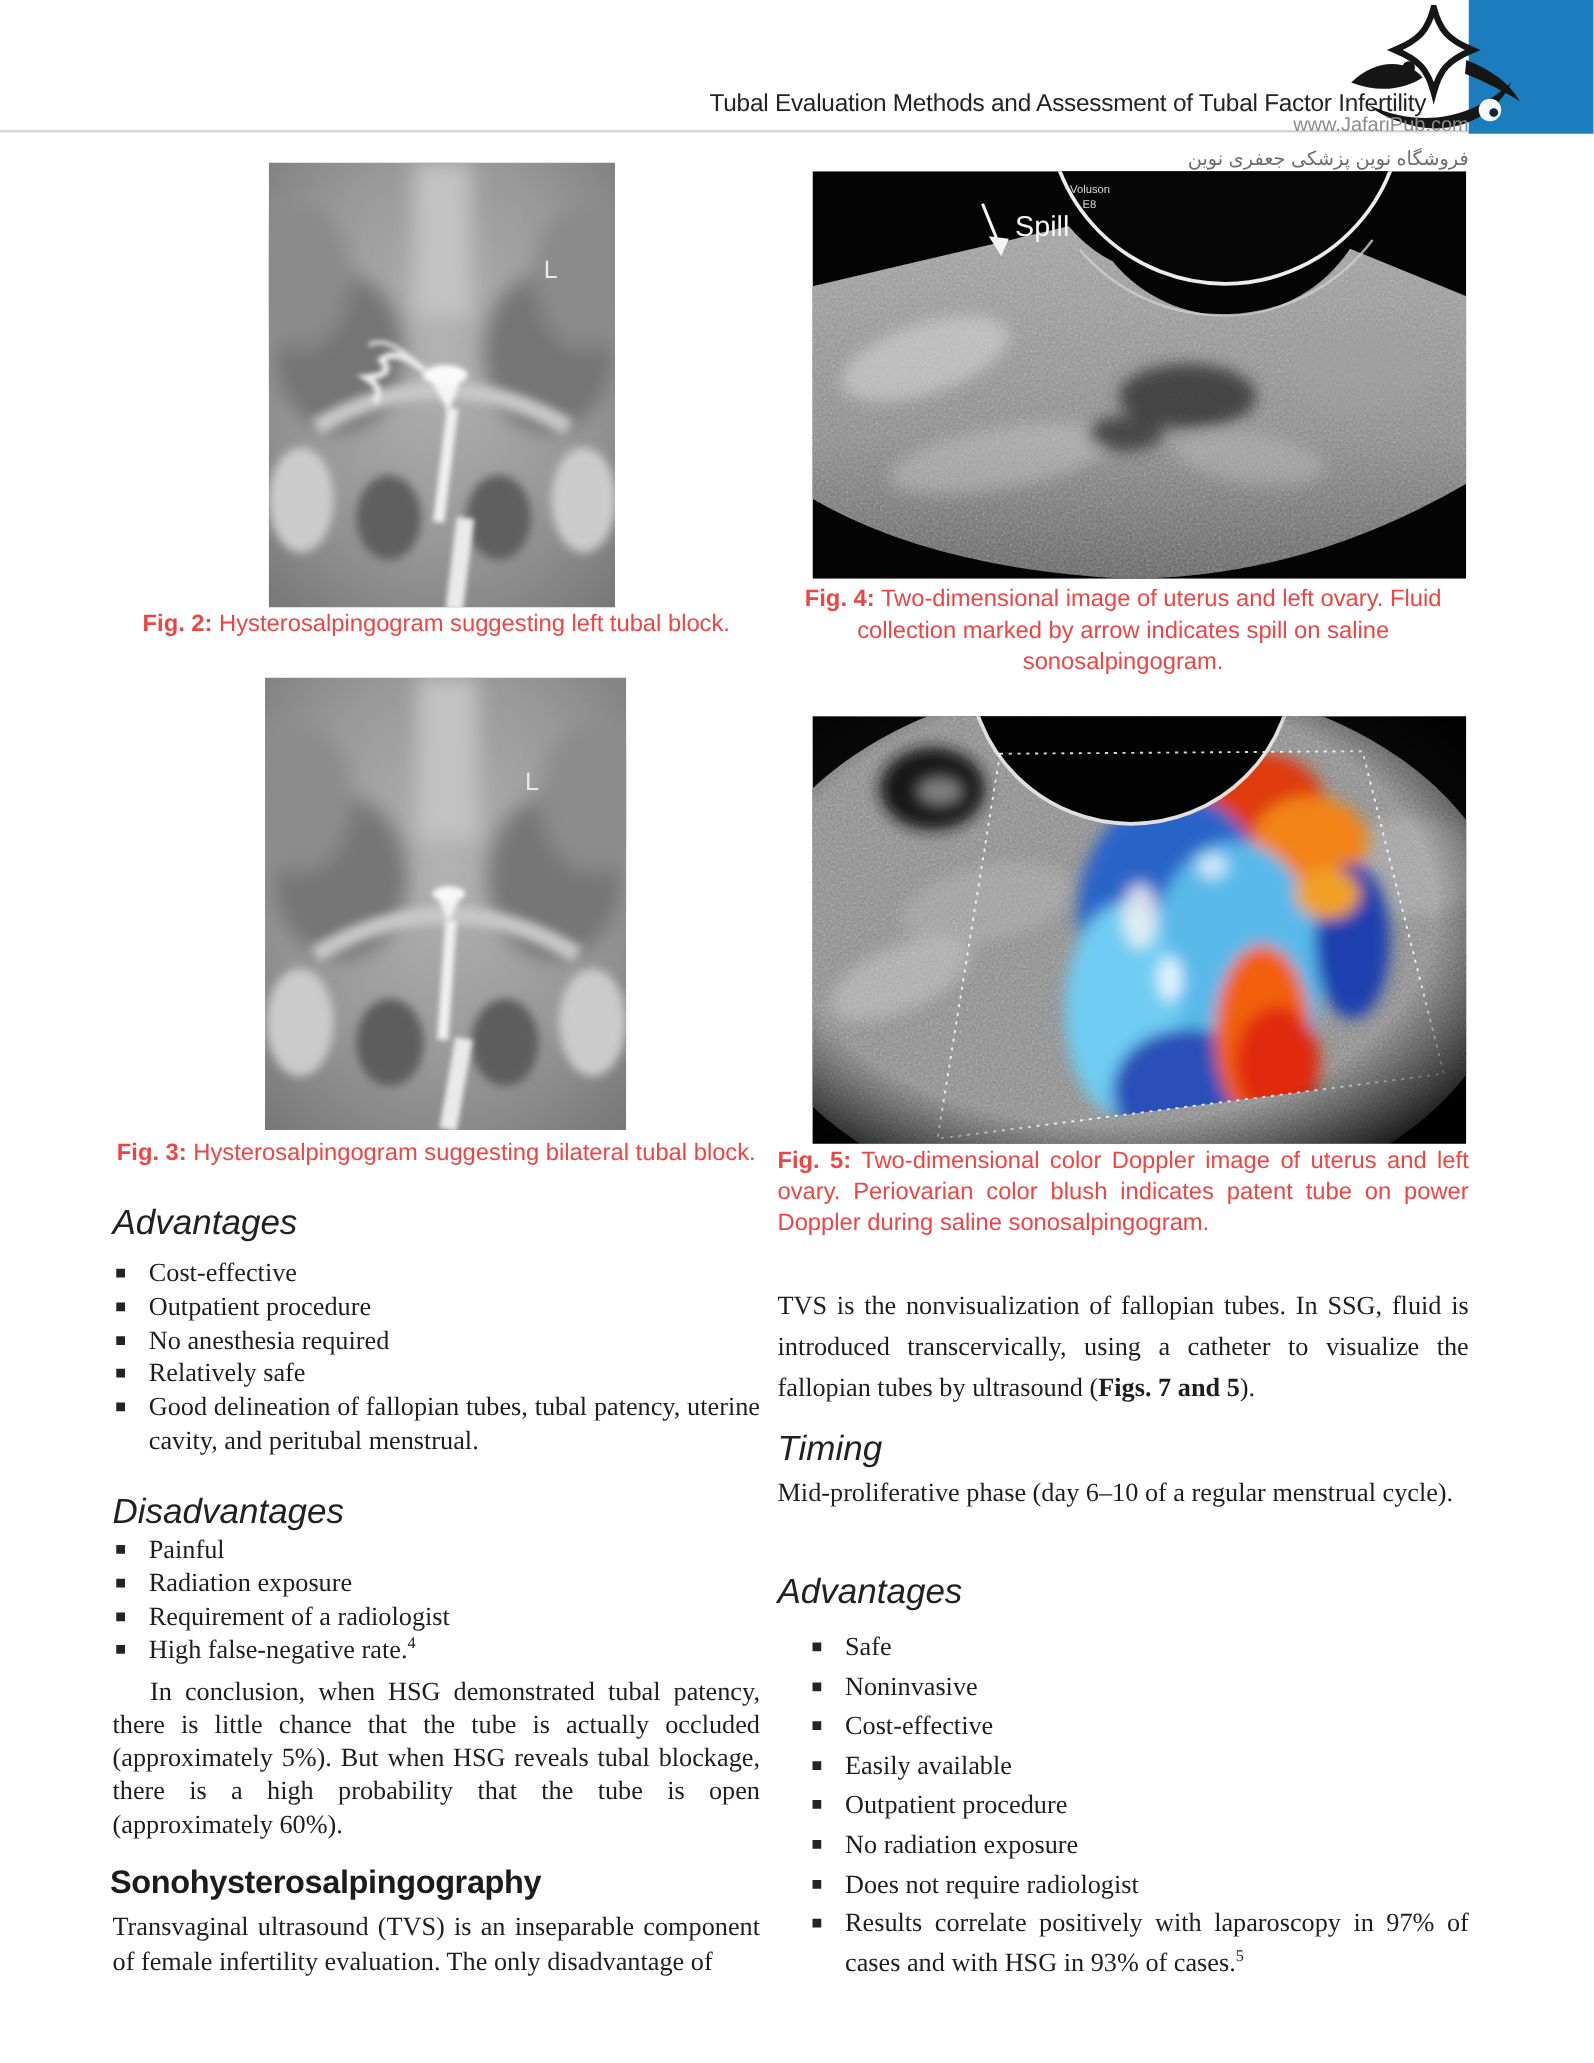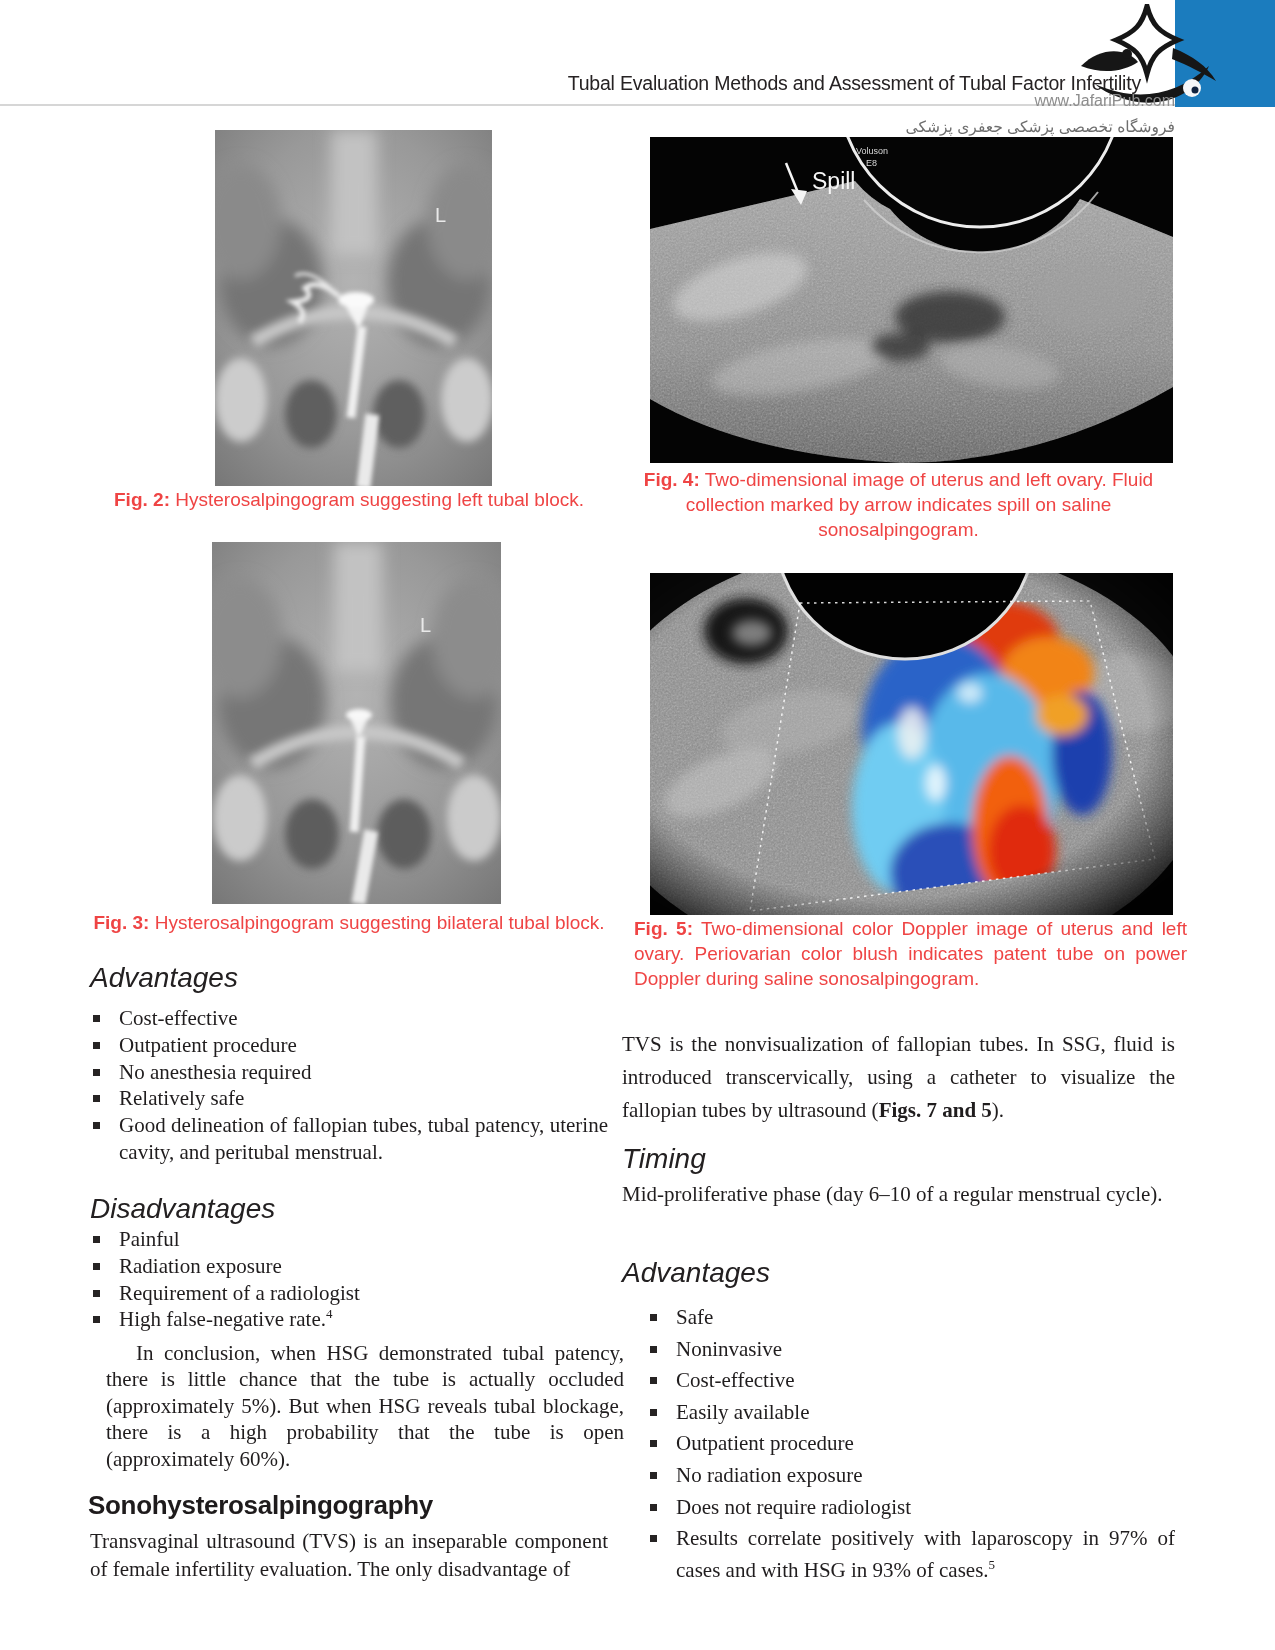--- a/index.html
+++ b/index.html
@@ -15,21 +15,21 @@
   .wm-en{position:absolute;left:875px;top:92px;width:300px;text-align:right;
          font-family:"Liberation Sans", sans-serif;font-size:16px;color:#8d8d8d;z-index:6;}
   .wm-fa{position:absolute;left:875px;top:118px;width:300px;text-align:right;direction:rtl;
          font-family:"Liberation Sans", sans-serif;font-size:15.5px;color:#6e6e6e;}
   
   .fig{position:absolute;display:block;}
   .caption{position:absolute;font-family:"Liberation Sans", sans-serif;font-size:19px;
            line-height:25px;color:#ef4444;}
   .caption b{font-weight:bold;}
   .cap-center{text-align:center;}
-  .cap-just{text-align:justify;margin-left:12px;}
+  .cap-just{text-align:justify;}
   
   .h-italic{position:absolute;font-family:"Liberation Sans", sans-serif;font-style:italic;
             font-size:28px;color:#232021;}
   .h-bold{position:absolute;font-family:"Liberation Sans", sans-serif;font-weight:bold;
           font-size:26px;letter-spacing:-0.3px;color:#1e1b1c;}
   .body-just{text-align:justify;}
   .para{position:absolute;font-size:21px;}
   .lh-left{line-height:26.4px;}
   .lh-right{line-height:33px;}
   .indent{text-indent:30px;}
@@ -54,21 +54,21 @@
     <path d="M72,2 C77,21 84,28 103,36 C84,44 77,51 72,70 C67,51 60,44 41,36 C60,28 67,21 72,2 Z" fill="#ffffff" stroke="#161616" stroke-width="5"></path>
     <path d="M6,62 C26,42 52,44 63,58 C50,67 28,71 6,62 Z" fill="#161616"></path>
     <path d="M20,80 C60,98 100,93 134,62 C122,89 90,104 57,97 C41,93 27,87 20,80 Z" fill="#161616"></path>
     <path d="M98,44 C118,52 132,62 141,77 C129,70 113,61 97,55 Z" fill="#161616"></path>
     <circle cx="52" cy="50" r="5" fill="#161616"></circle>
     <circle cx="117" cy="84" r="9" fill="#f5f7f9"></circle>
     <circle cx="120" cy="86" r="3.5" fill="#10233f"></circle>
   </svg>
 
   <div class="wm-en">www.JafariPub.com</div>
-  <div class="wm-fa">فروشگاه تخصصی پزشکی جعفری پزشکی</div>
+  <div class="wm-fa">فروشگاه نوین پزشکی جعفری نوین</div>
 
   <svg class="fig" style="left:215px;top:130px;" width="277" height="356" viewBox="0 0 277 356">
     <defs>
       <radialGradient id="x2bg" cx="50%" cy="42%" r="78%">
         <stop offset="0%" stop-color="#b3b3b3"></stop>
           <stop offset="55%" stop-color="#999999"></stop>
           <stop offset="100%" stop-color="#757575"></stop>
       </radialGradient>
       <filter id="b8" x="-40%" y="-40%" width="180%" height="180%">
           <feGaussianBlur stdDeviation="8"></feGaussianBlur>
@@ -242,21 +242,21 @@
 
   <div class="h-italic" style="left:90px;top:1193px;">Disadvantages</div>
 
   <ul class="blist l-left" style="left:90px;top:1226px;width:518px;">
     <li><span class="sq"></span><span>Painful</span></li>
     <li><span class="sq"></span><span>Radiation exposure</span></li>
     <li><span class="sq"></span><span>Requirement of a radiologist</span></li>
     <li><span class="sq"></span><span>High false-negative rate.</span><sup class="fn">4</sup></li>
   </ul>
 
-  <div class="para lh-left body-just indent" style="left:106px;top:1340px;width:518px;">In conclusion, when HSG demonstrated tubal patency, there is little chance that the tube is actually occluded (approximately 5%). But when HSG reveals tubal blockage, there is a high probability that the tube is open (approximately 60%).</div>
+  <div class="para lh-left body-just indent" style="left:90px;top:1340px;width:518px;">In conclusion, when HSG demonstrated tubal patency, there is little chance that the tube is actually occluded (approximately 5%). But when HSG reveals tubal blockage, there is a high probability that the tube is open (approximately 60%).</div>
 
   <div class="h-bold" style="left:88px;top:1490px;">Sonohysterosalpingography</div>
 
   <div class="para body-just" style="left:90px;top:1528px;width:518px;line-height:27.5px;">Transvaginal ultrasound (TVS) is an inseparable component of female infertility evaluation. The only disadvantage of</div>
 
   <div class="para lh-right body-just" style="left:622px;top:1028px;width:553px;">
     <span>TVS is the nonvisualization of fallopian tubes. In SSG, fluid is introduced transcervically, using a catheter to visualize the fallopian tubes by ultrasound (</span><b>Figs. 7 and 5</b><span>).</span>
   </div>
 
   <div class="h-italic" style="left:622px;top:1143px;">Timing</div>

